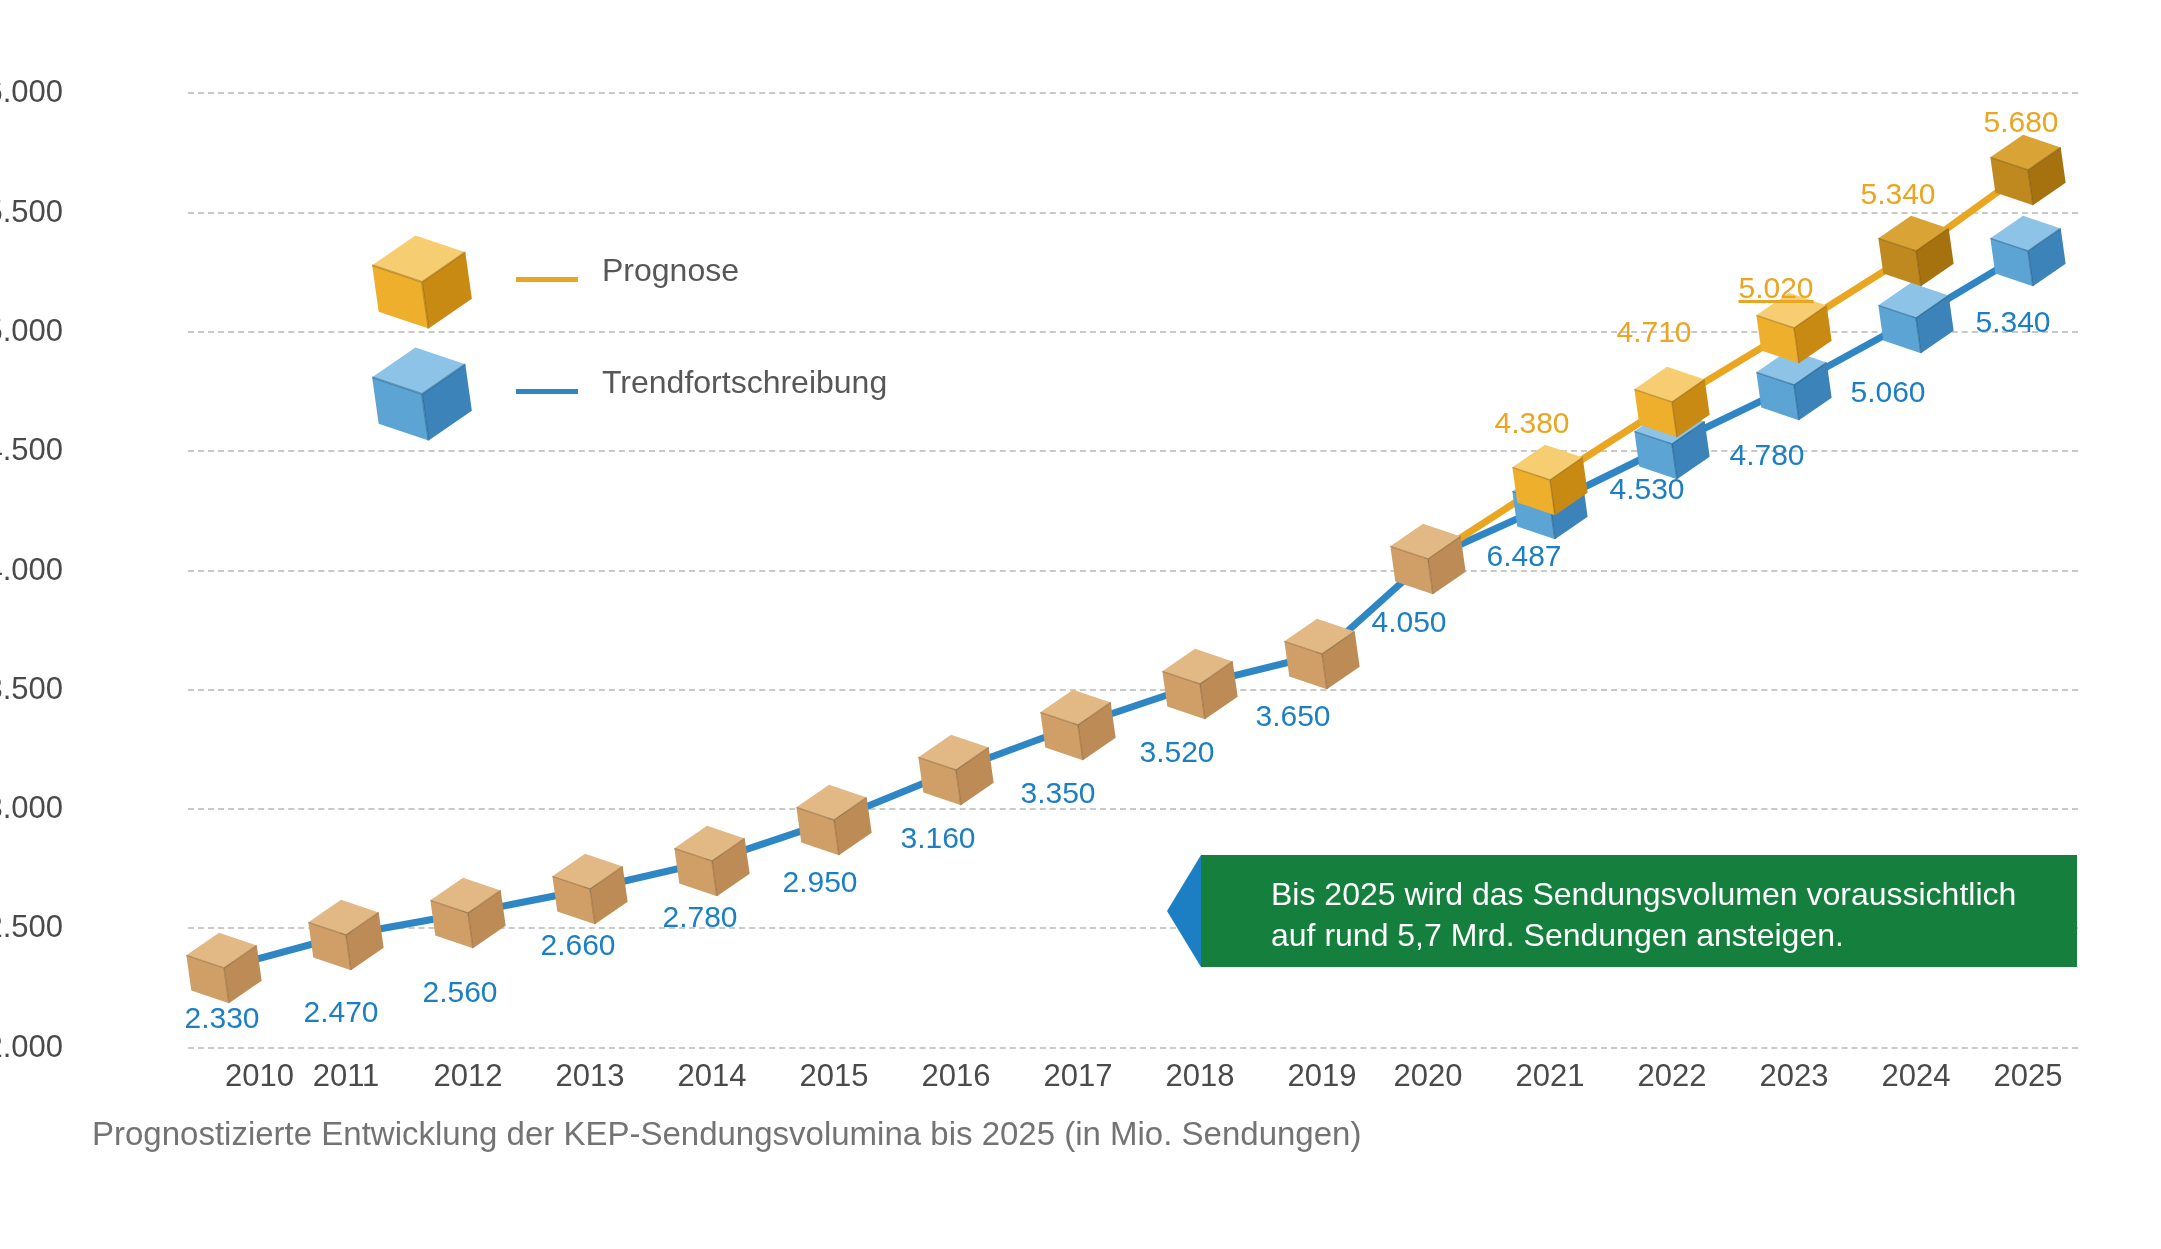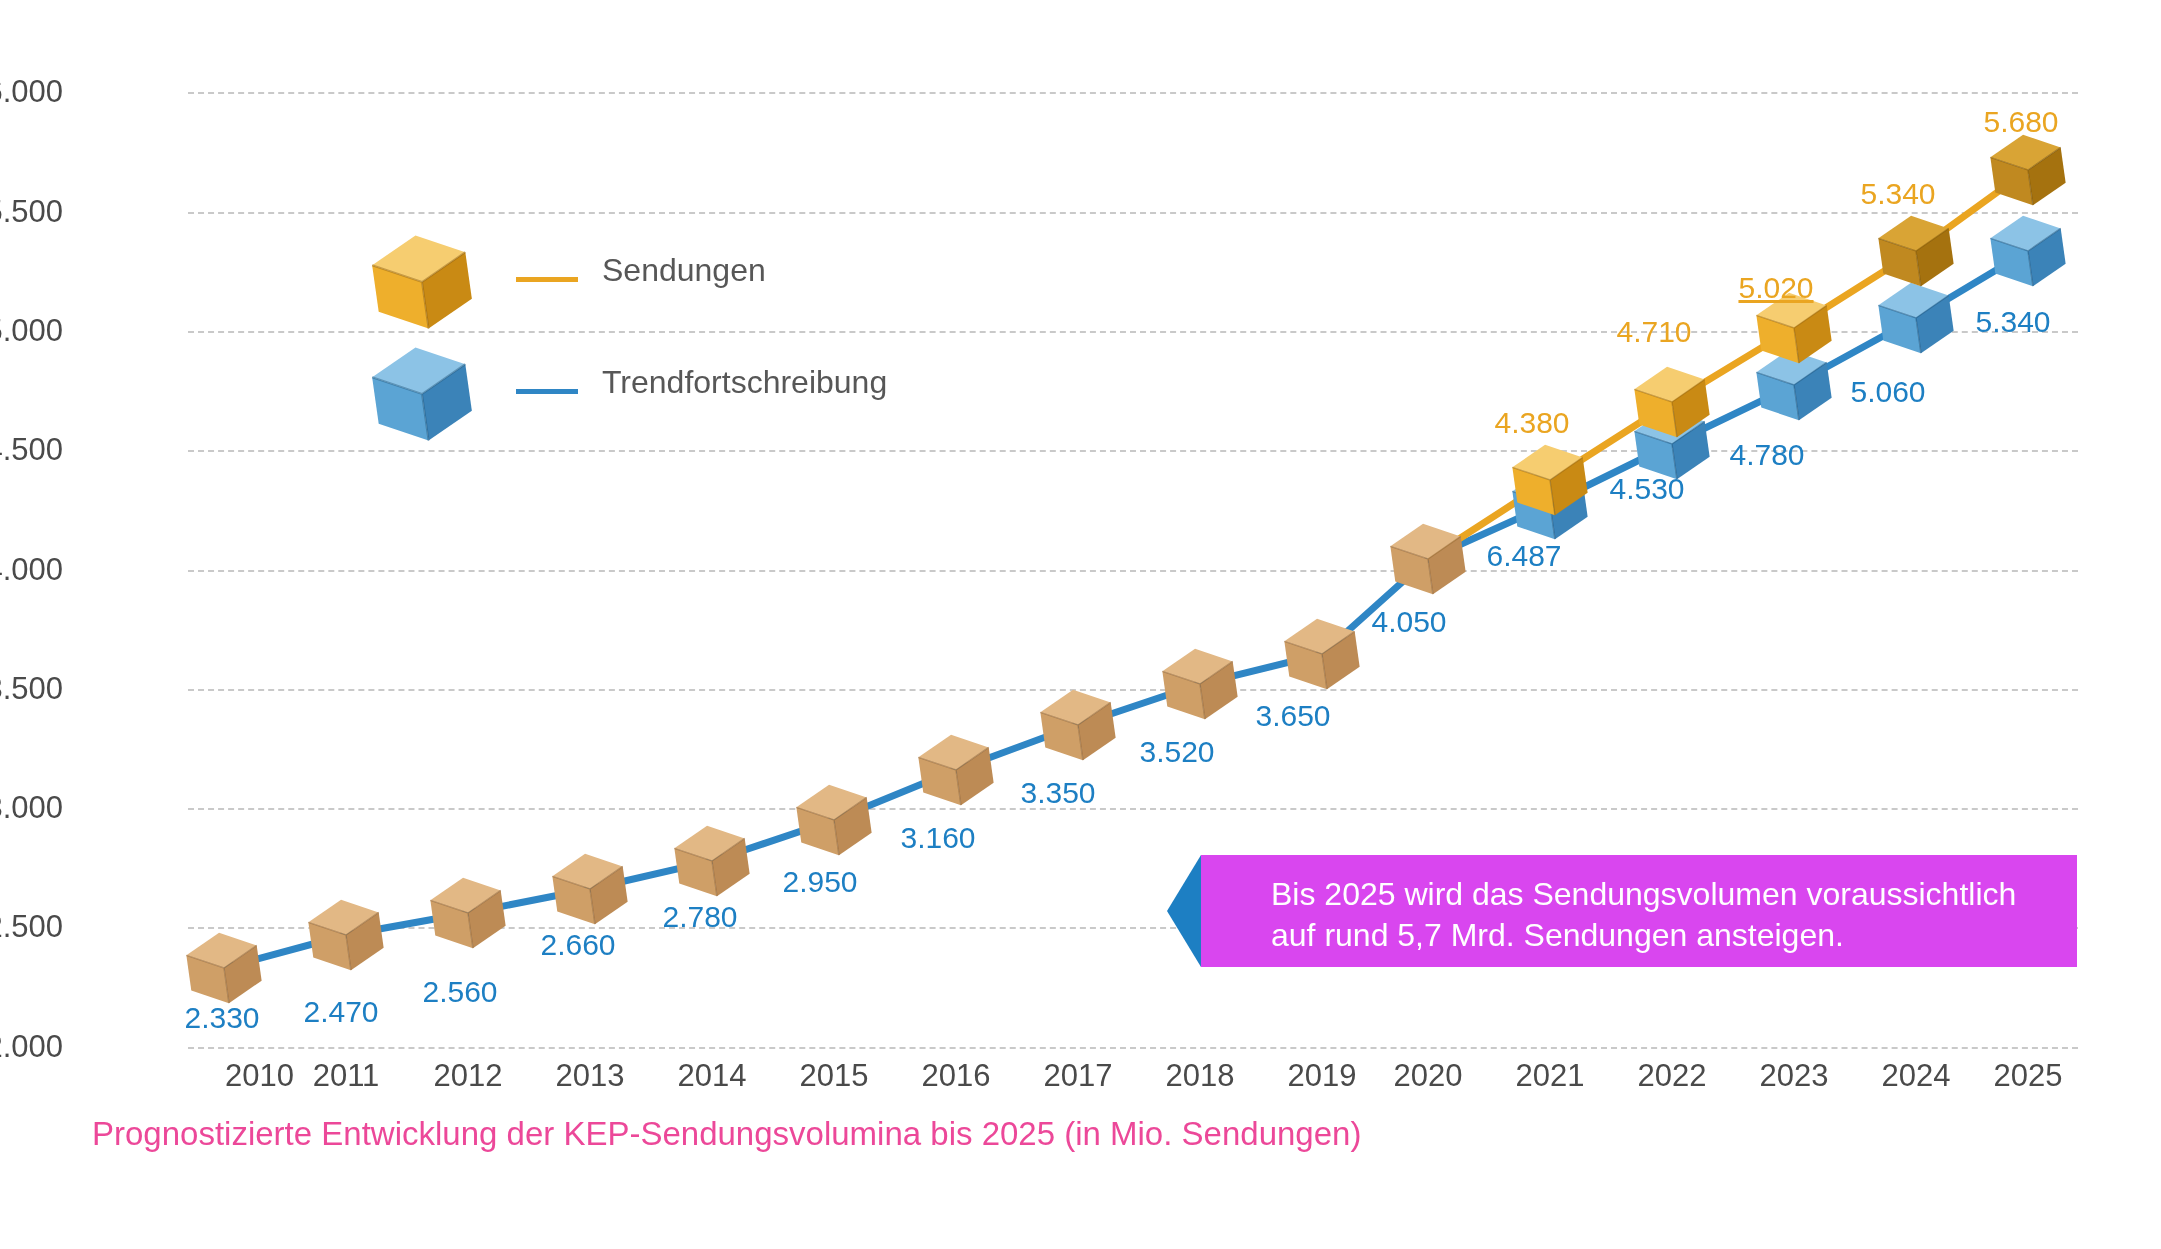--- a/index.html
+++ b/index.html
@@ -126,21 +126,21 @@
     transform: rotate(-8deg);
   }
 
   
   .callout {
     position: absolute;
     left: 1201px;
     top: 855px;
     width: 876px;
     height: 112px;
-    background: #d946ef;
+    background: #15803d;
   }
   .callout .notch {
     position: absolute;
     left: -34px;
     top: 0;
     width: 0; height: 0;
     border-top: 56px solid transparent;
     border-bottom: 56px solid transparent;
     border-right: 34px solid #1d7fc3;
   }
@@ -153,21 +153,21 @@
     font-size: 32px;
     line-height: 1.28;
   }
 
   
   .caption {
     position: absolute;
     left: 92px;
     top: 1115px;
     font-size: 33px;
-    color: #ec4899;
+    color: #737373;
   }
 </style>
 </head>
 <body>
 
 <div id="chart-root">
 
   <div class="plot-area">
     <div class="gridline" style="top:955px;"></div>
     <div class="gridline" style="top:835px;"></div>
@@ -413,21 +413,21 @@
     <div class="legend-row">
       <div class="legend-parcel">
         <svg width="104" height="98" viewBox="0 0 100 100">
           <polygon points="2,26 50,2 98,26 50,50" fill="#f6cd70"></polygon>
           <polygon points="2,26 50,50 50,98 2,74" fill="#eeaf2c"></polygon>
           <polygon points="98,26 50,50 50,98 98,74" fill="#c98a14"></polygon>
           <path d="M2,26 L50,50 L98,26 M50,50 L50,98" stroke="#8d6010" stroke-width="2" fill="none" opacity="0.45"></path>
         </svg>
       </div>
       <div class="legend-line"></div>
-      <div class="legend-label">Sendungen</div>
+      <div class="legend-label">Prognose</div>
     </div>
 
     <div class="legend-row">
       <div class="legend-parcel">
         <svg width="104" height="98" viewBox="0 0 100 100">
           <polygon points="2,26 50,2 98,26 50,50" fill="#8cc3e6"></polygon>
           <polygon points="2,26 50,50 50,98 2,74" fill="#5ba4d4"></polygon>
           <polygon points="98,26 50,50 50,98 98,74" fill="#3b83b8"></polygon>
           <path d="M2,26 L50,50 L98,26 M50,50 L50,98" stroke="#22587f" stroke-width="2" fill="none" opacity="0.45"></path>
         </svg>

